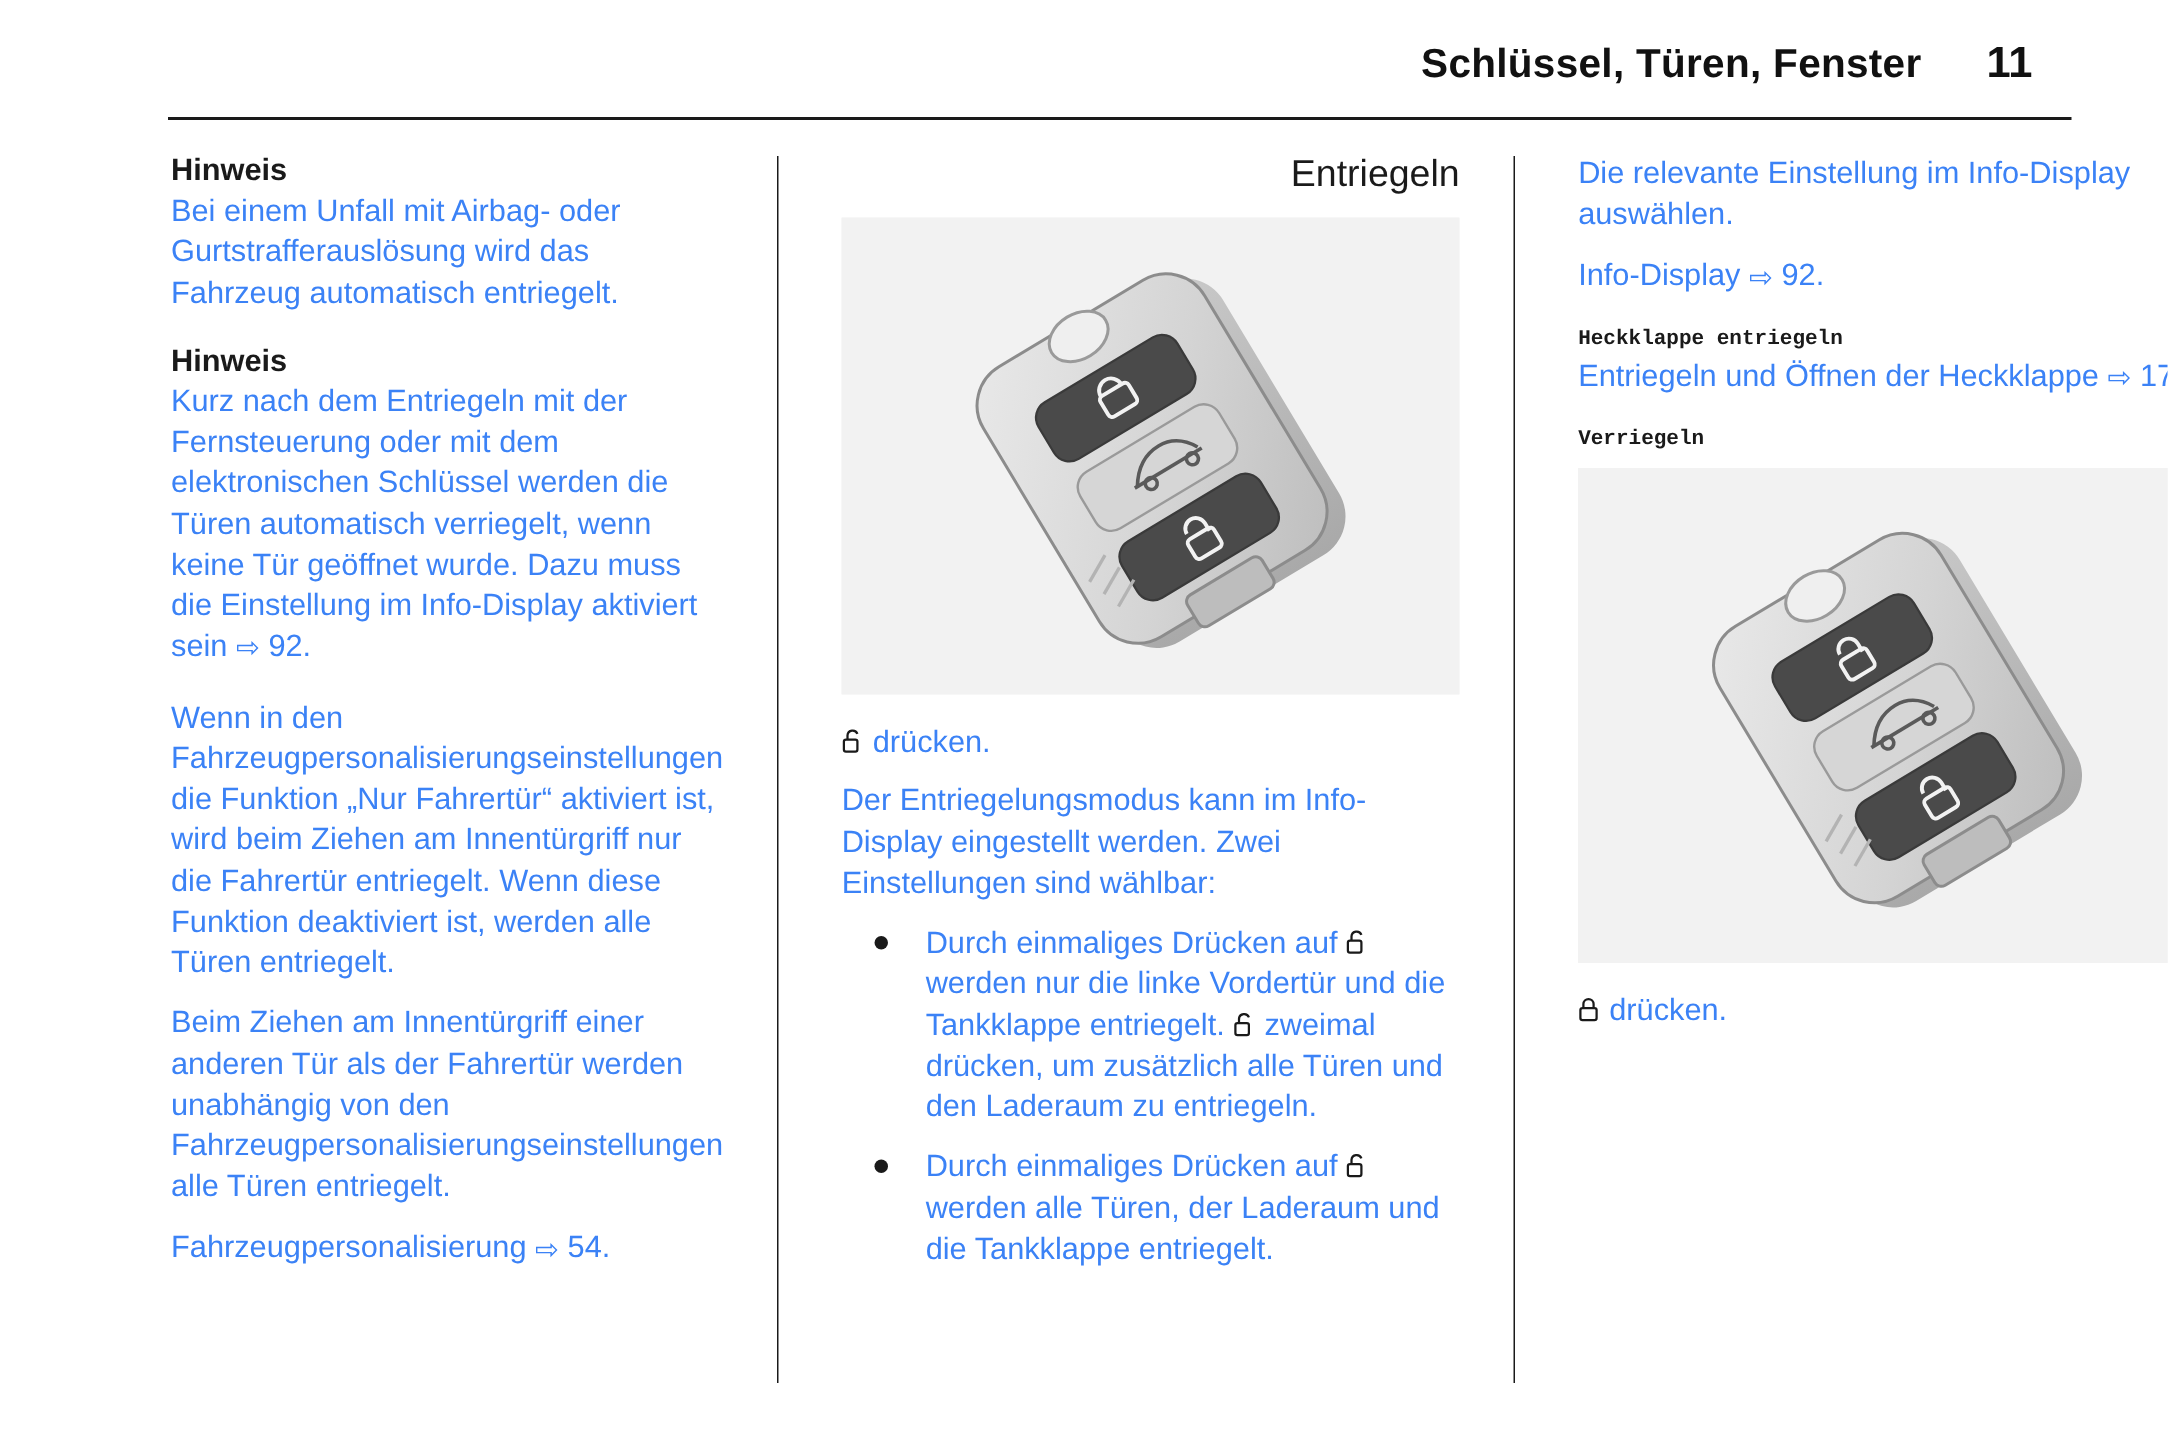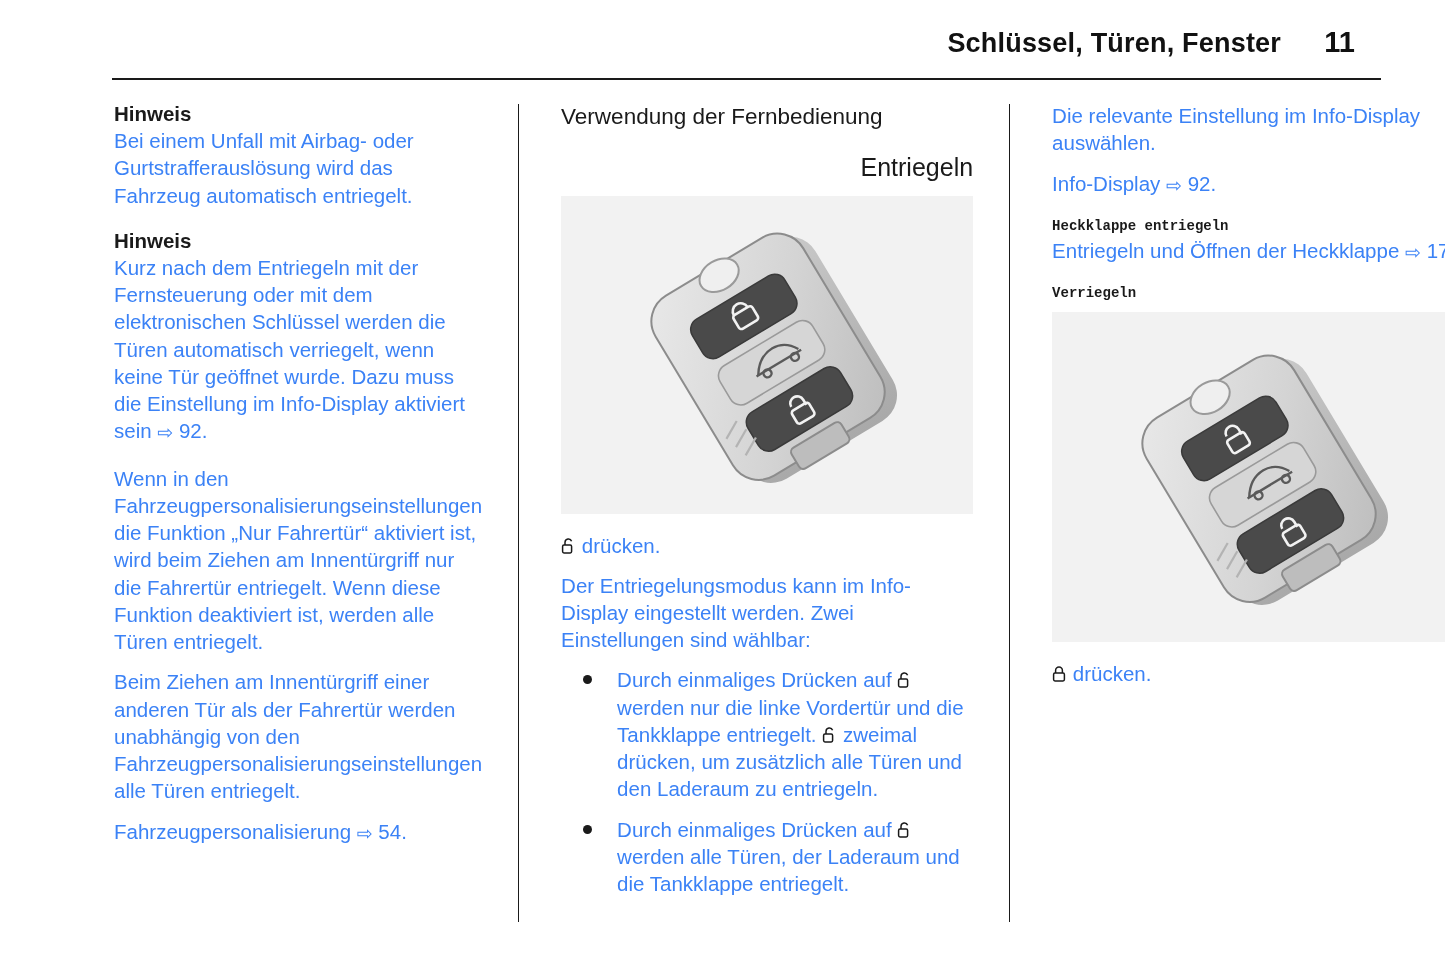--- a/index.html
+++ b/index.html
@@ -184,21 +184,20 @@
         <span>Fahrzeugpersonalisierung</span>
         <span class="ref-arrow">⇨</span>
         <span>54.</span>
       </p>
     </div>
 
     <div class="col-div"></div>
 
     <div class="col col-2">
 
-      <h2>Verwendung der Fernbedienung</h2>
       <h4>Entriegeln</h4>
 
       <div class="figure fig-1">
         <svg viewBox="0 0 412 318" xmlns="http://www.w3.org/2000/svg" aria-hidden="true">
           <defs>
             <linearGradient id="bodyGrad1" x1="0" y1="0" x2="1" y2="1">
               <stop offset="0%" stop-color="#e9e9e9"></stop>
               <stop offset="55%" stop-color="#d4d4d4"></stop>
               <stop offset="100%" stop-color="#bdbdbd"></stop>
             </linearGradient>

